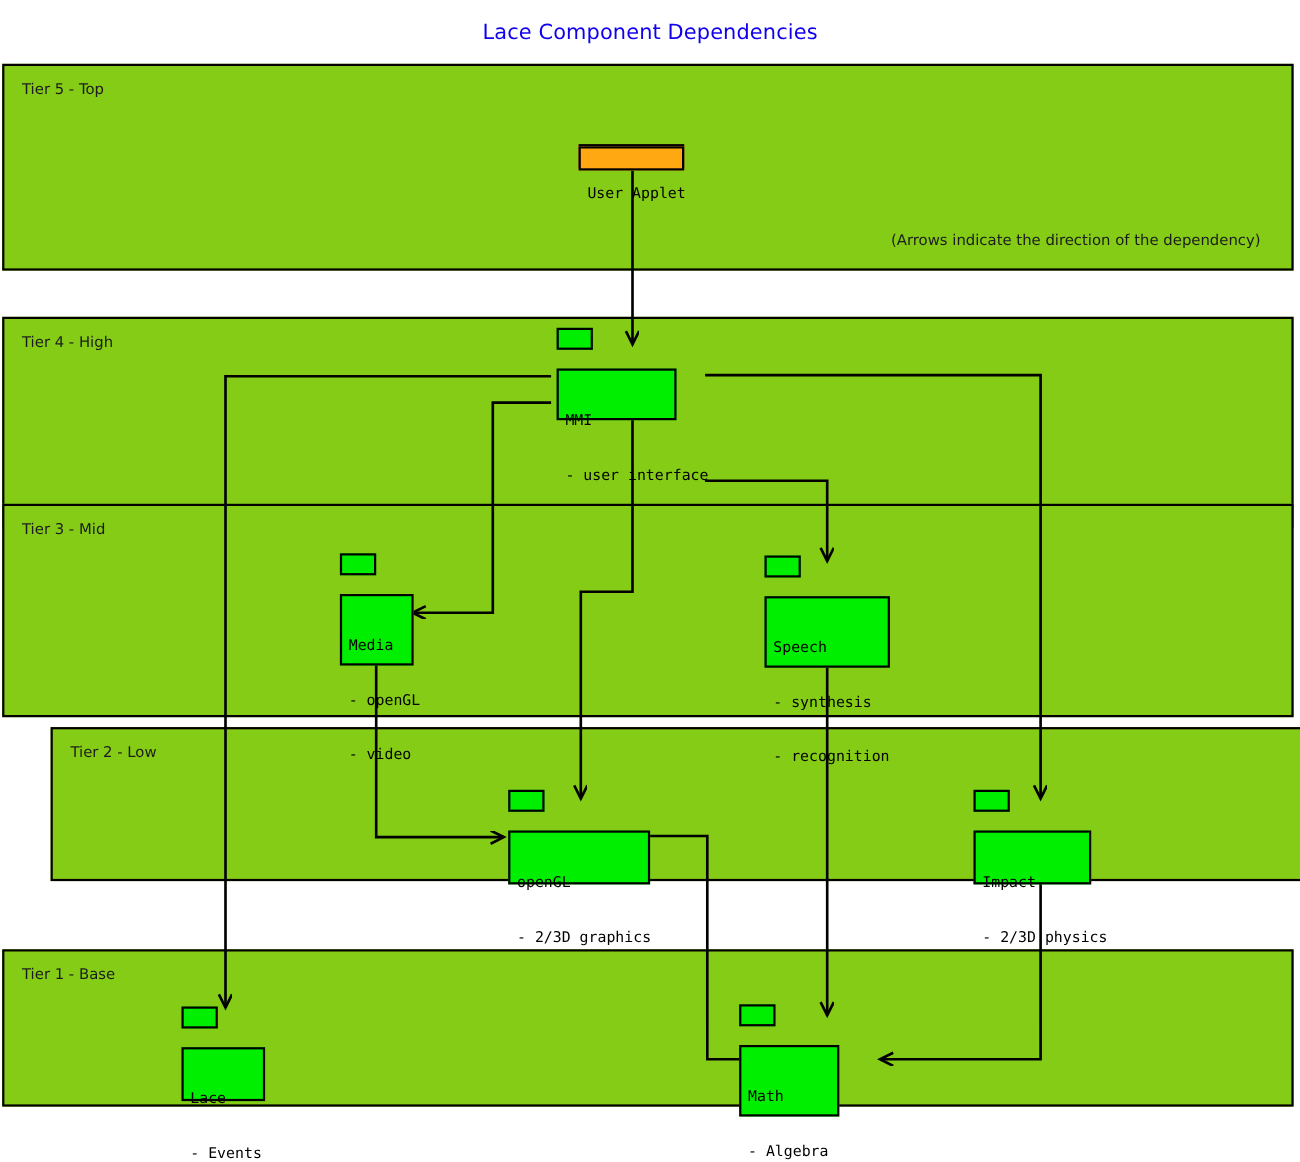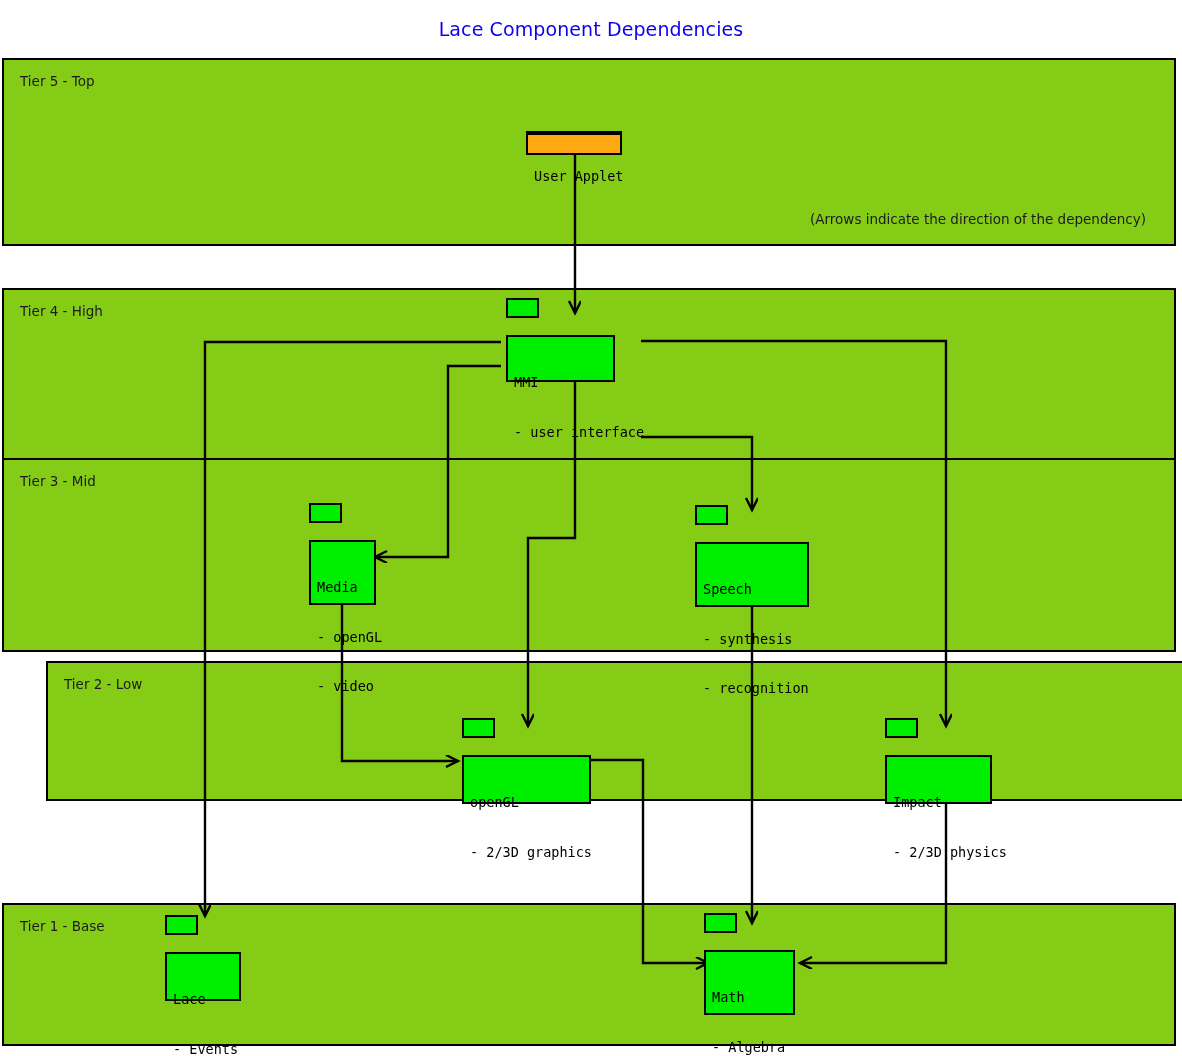--- a/index.html
+++ b/index.html
@@ -92,21 +92,21 @@
   </div>
 
   <div class="tier" style="top:458px;height:194px;">
     <div class="tier-label">Tier 3 - Mid</div>
   </div>
 
   <div class="tier" style="top:661px;height:140px;margin-left:44px;">
     <div class="tier-label">Tier 2 - Low</div>
   </div>
 
-  <div class="tier" style="top:863px;height:143px;margin-top:40px;">
+  <div class="tier" style="top:863px;height:143px;">
     <div class="tier-label">Tier 1 - Base</div>
   </div>
 
   <svg id="wires" viewBox="0 0 1182 1056" xmlns="http://www.w3.org/2000/svg">
     <defs>
       <marker id="ah" markerWidth="16" markerHeight="16" refX="13" refY="6" orient="auto" markerUnits="userSpaceOnUse">
         <path d="M1,0 L13,6 L1,12" fill="none" stroke="#000" stroke-width="2.4" stroke-linecap="butt" stroke-linejoin="miter"></path>
       </marker>
     </defs>
     <g fill="none" stroke="#000" stroke-width="2.4">
@@ -183,21 +183,21 @@
   </div>
 
   <div class="pkg" style="left:165px;top:915px;width:64px;height:67px;padding-left:14px;">
     <div class="tab" style="width:33px;height:20px;"></div>
     <div class="body" style="top:18px;width:76px;height:49px;">
       <span class="line">Lace</span>
       <span class="line">- Events</span>
     </div>
   </div>
 
-  <div class="pkg" style="left:704px;top:913px;width:91px;height:83px;">
+  <div class="pkg" style="left:672px;top:913px;width:91px;height:83px;">
     <div class="tab" style="width:33px;height:20px;"></div>
     <div class="body" style="top:18px;width:91px;height:65px;">
       <span class="line">Math</span>
       <span class="line">- Algebra</span>
       
     </div>
   </div>
 
 </div>
 

